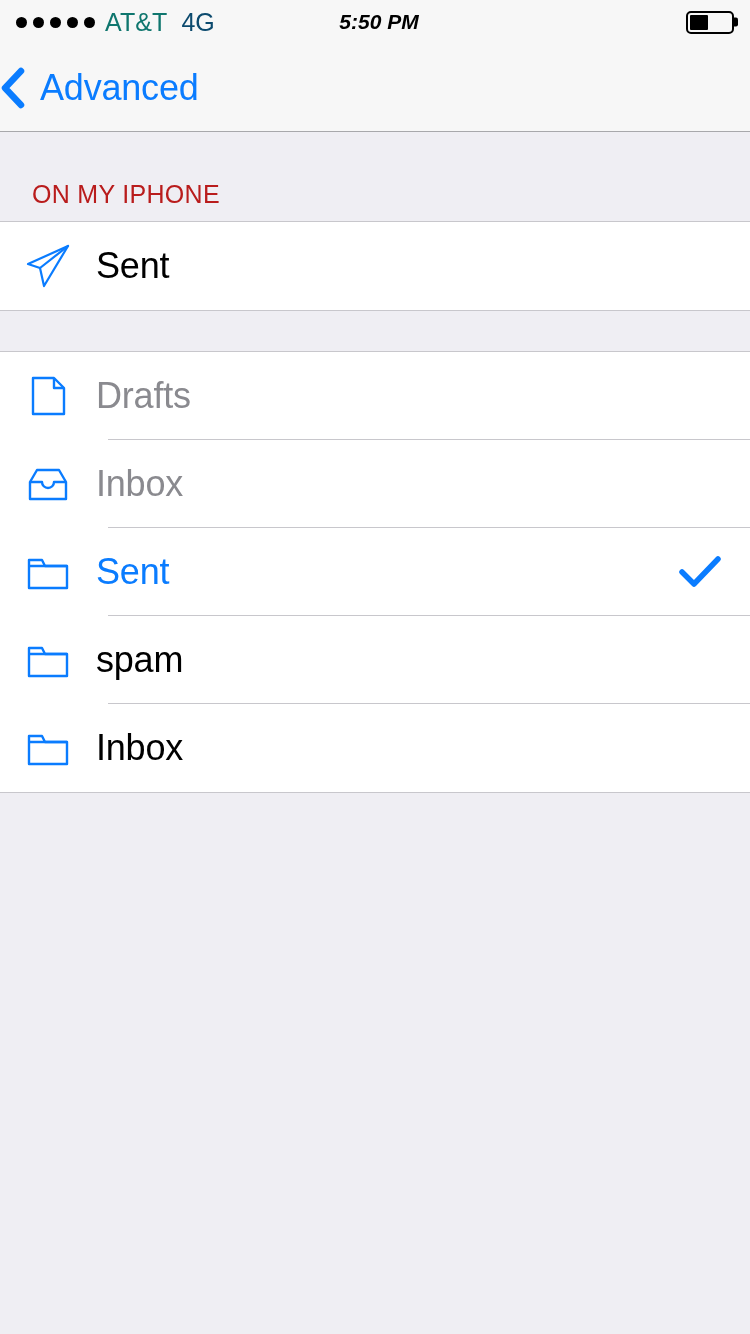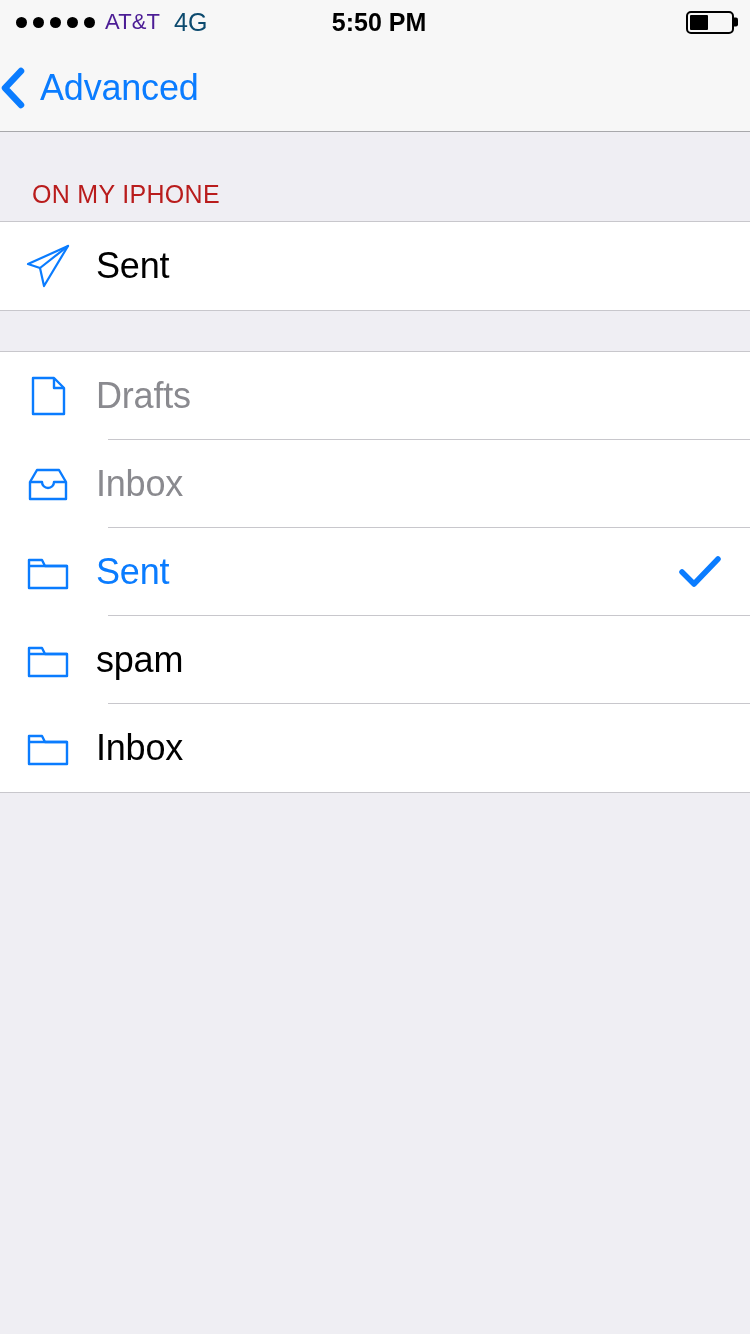--- a/index.html
+++ b/index.html
@@ -13,25 +13,25 @@
   .screen { position:relative; width:750px; height:1334px; background:#efeef3; }
 
   
   .statusbar {
     position:relative; height:44px; background:#f7f7f7;
     display:flex; align-items:center; padding:0 16px;
   }
   .sb-left { display:flex; align-items:center; gap:10px; }
   .dots { display:flex; gap:6px; align-items:center; }
   .dot { width:11px; height:11px; border-radius:50%; background:#000; }
-  .carrier { font-size:22px; color:#4c1d95; letter-spacing:0.1px; }
+  .carrier { font-size:25px; color:#0f766e; letter-spacing:0.1px; }
   .network { font-size:25px; color:#0c4a6e; margin-left:4px; }
   .sb-center {
     position:absolute; left:8px; right:0; text-align:center;
-    font-size:25px; font-weight:bold; color:#000; pointer-events:none;
+    font-size:21px; font-weight:bold; color:#000; pointer-events:none;font-style:italic;
   }
   .sb-right { margin-left:auto; display:flex; align-items:center; }
   .battery { position:relative; width:48px; height:23px;
     border:2.5px solid #000; border-radius:5px; padding:2px; }
   .battery-fill { height:100%; background:#000; border-radius:1px; }
   .battery-cap { position:absolute; right:-6px; top:50%; transform:translateY(-50%);
     width:4px; height:9px; background:#000; border-radius:0 2px 2px 0; }
 
   
   .navbar {

